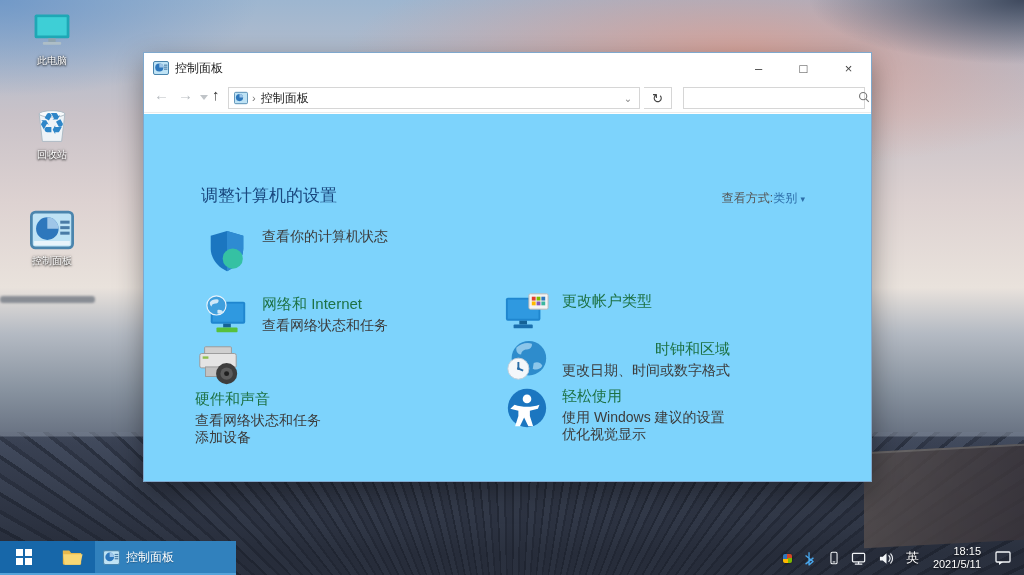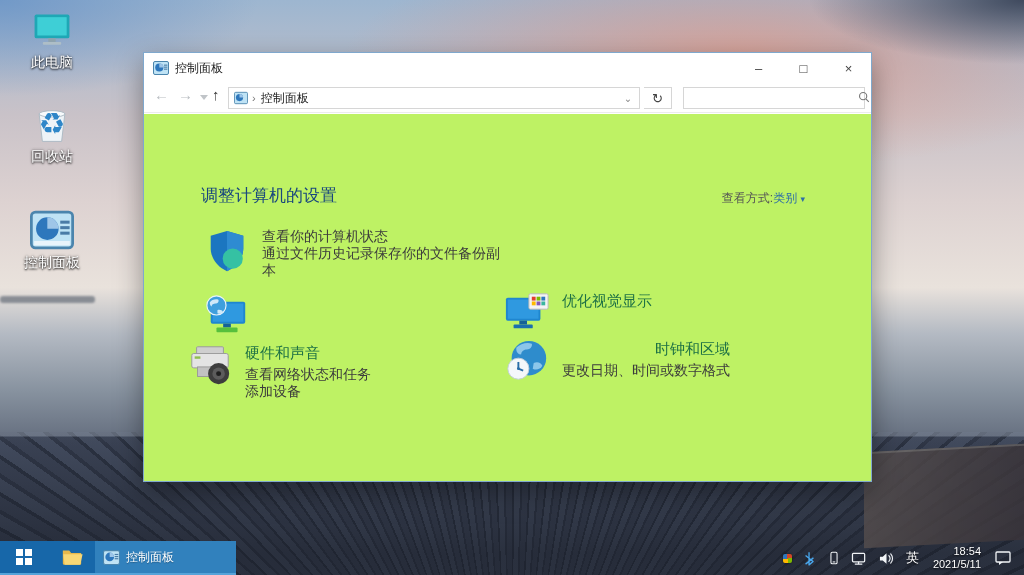--- a/index.html
+++ b/index.html
@@ -17,21 +17,21 @@
     background:
       linear-gradient(180deg, rgba(30,34,44,0) 0%, rgba(22,26,36,.55) 85%),
       linear-gradient(180deg, rgba(150,160,175,.5) 0px, rgba(150,160,175,.5) 4px, rgba(70,78,94,.15) 5px, rgba(70,78,94,0) 14px),
       repeating-conic-gradient(from 176deg at 50% 260%, #3b4355 0deg 1.1deg, #2b3241 1.1deg 1.45deg, #434c5f 1.45deg 2.55deg, #2f3646 2.55deg 2.95deg);}
   .pier-box{position:absolute;right:0;top:448px;width:160px;height:96px;
     background:linear-gradient(100deg,#564f4f 0%,#453f42 55%,#39343a 100%);opacity:.85;
     border-top:2px solid rgba(170,170,160,.35);transform:skewY(-3deg);}
   
   .dicon{position:absolute;width:92px;text-align:center;cursor:pointer;}
   .dicon .dimg{width:44px;height:44px;margin:0 auto;}
-  .dicon .dlabel{margin-top:2px;font-size:14px;color:#fff;text-shadow:0 1px 2px rgba(0,0,0,.9),0 0 3px rgba(0,0,0,.6);}
+  .dicon .dlabel{margin-top:2px;font-size:10px;color:#fff;text-shadow:0 1px 2px rgba(0,0,0,.9),0 0 3px rgba(0,0,0,.6);}
   .recycle-glyph{position:relative;width:44px;height:44px;margin:0 auto;}
   .recycle-glyph .sym{position:absolute;left:0;top:2px;width:100%;font-size:30px;line-height:40px;color:#2e86c8;text-shadow:0 0 2px rgba(255,255,255,.8);}
   
   .win{position:absolute;left:143px;top:52px;width:729px;height:430px;background:#fff;
     border:1px solid #7fa8cd;box-shadow:0 10px 26px rgba(0,0,0,.38);}
   .titlebar{position:absolute;left:0;top:0;right:0;height:30px;background:#fff;display:flex;align-items:center;}
   .titlebar .ticon{width:16px;height:16px;margin:0 6px 0 9px;flex:none;}
   .titlebar .ttext{font-size:12px;color:#222;}
   .caption{position:absolute;right:0;top:0;height:30px;display:flex;}
   .capbtn{width:45px;height:30px;display:flex;align-items:center;justify-content:center;font-size:13px;color:#444;cursor:pointer;}
@@ -45,21 +45,21 @@
   .addr .asep{color:#777;font-size:11px;margin-right:5px;}
   .addr .atext{font-size:12px;color:#222;flex:1;}
   .addr .achev{width:22px;text-align:center;color:#888;font-size:10px;cursor:pointer;}
   .refreshbox{position:absolute;left:500px;top:4px;width:28px;height:22px;border:1px solid #d6d6d6;border-left:none;background:#fff;
     display:flex;align-items:center;justify-content:center;font-size:13px;color:#444;cursor:pointer;}
   .searchbox{position:absolute;left:539px;top:4px;width:182px;height:22px;border:1px solid #d6d6d6;background:#fff;display:flex;align-items:center;}
   .searchbox input{border:none;outline:none;flex:1;height:18px;font-size:12px;padding:0 4px;background:transparent;}
   .searchbox .caret{width:1px;height:13px;background:#333;margin-left:4px;}
   .searchbox .mag{margin:0 7px;flex:none;}
   
-  .content{position:absolute;left:0;top:61px;right:0;bottom:0;background:#bef264;}
+  .content{position:absolute;left:0;top:61px;right:0;bottom:0;background:#7dd3fc;}
   .heading{position:absolute;left:57px;top:70px;font-size:17px;color:#19477e;}
   .viewby{position:absolute;right:66px;top:76px;font-size:12px;color:#555;}
   .viewby .vlink{color:#2d6da8;cursor:pointer;margin-left:0;}
   .viewby .vcaret{color:#2d6da8;font-size:9px;}
   .cat{position:absolute;display:flex;width:305px;cursor:pointer;}
   .cat .cicon{width:46px;height:46px;margin-right:12px;flex:none;}
   .cat .ctitle{display:block;color:#1e7145;font-size:15px;line-height:19px;margin:1px 0 4px;text-decoration:none;}
   .cat .clink{color:#3c3c3c;font-size:14px;line-height:17px;display:flex;align-items:center;}
   .cat .uac{width:13px;height:13px;margin-right:4px;flex:none;}
   
@@ -187,39 +187,42 @@
       <div class="cat" style="left:60px;top:114px;">
         <div class="cicon">
           <svg viewBox="0 0 48 48" width="46" height="46">
               <path d="M24 3l17 5v13c0 11-7.5 20-17 24C14.5 41 7 32 7 21V8z" fill="#1b76c0"></path>
               <path d="M24 3l17 5v13c0 11-7.5 20-17 24z" fill="#2e8bd2"></path>
               <circle cx="30" cy="32" r="10.5" fill="#35c1a3"></circle>
             </svg>
         </div>
         <div class="ctext">
           <div class="clink">查看你的计算机状态</div>
-          <div class="clink">通过文件历史记录保存你的文件备份副本</div>
         </div>
       </div>
 
       <div class="cat" style="left:60px;top:179px;">
         <div class="cicon">
           <svg viewBox="0 0 48 48" width="46" height="46">
               <rect x="7" y="9" width="36" height="23" rx="2" fill="#1f86cf"></rect>
               <rect x="9" y="11" width="32" height="19" fill="#2f99e0"></rect>
               <rect x="20" y="32" width="8" height="4" fill="#156296"></rect>
               <rect x="13" y="36" width="22" height="5" rx="1" fill="#57c03c"></rect>
               <circle cx="13" cy="13" r="10" fill="#3f9fdd" stroke="#e8f3fb" stroke-width="1.2"></circle>
               <path d="M6 10c2-3 6-4 9-3 1 2-1 4-3 4s-4 1-4 3c-1 0-2-2-2-4z" fill="#cfe8f8"></path>
               <path d="M14 18c2-1 5 0 6 2-1 2-4 2-6 1z" fill="#cfe8f8"></path>
             </svg>
         </div>
-      </div>
-
-      <div class="cat" style="left:43px;top:228px;">
+        <div class="ctext">
+          <a class="ctitle">网络和 Internet</a>
+          <div class="clink">查看网络状态和任务</div>
+        </div>
+      </div>
+
+      <div class="cat" style="left:51px;top:228px;flex-direction:column;">
         <div class="cicon">
           <svg viewBox="0 0 48 48" width="46" height="46">
               <rect x="10" y="5" width="28" height="8" rx="1" fill="#cfcfcf" stroke="#9a9a9a"></rect>
               <rect x="5" y="12" width="38" height="15" rx="2" fill="#e4e4e4" stroke="#9a9a9a"></rect>
               <rect x="8" y="15" width="6" height="2.5" fill="#8fbf4d"></rect>
               <rect x="11" y="26" width="21" height="10" fill="#c2c2c2" stroke="#9a9a9a"></rect>
               <circle cx="33" cy="33" r="11" fill="#3d3d3d"></circle>
               <circle cx="33" cy="33" r="6.5" fill="#5c5c5c"></circle>
               <circle cx="33" cy="33" r="2.6" fill="#1f1f1f"></circle>
             </svg>
@@ -243,21 +246,21 @@
               <rect x="26" y="4" width="20" height="16" rx="1.5" fill="#f4f4f4" stroke="#b9b9b9"></rect>
               <rect x="29" y="7" width="4" height="4" fill="#e23e2b"></rect>
               <rect x="34" y="7" width="4" height="4" fill="#7fba00"></rect>
               <rect x="39" y="7" width="4" height="4" fill="#2e77bc"></rect>
               <rect x="29" y="12" width="4" height="4" fill="#ffb900"></rect>
               <rect x="34" y="12" width="4" height="4" fill="#8657b8"></rect>
               <rect x="39" y="12" width="4" height="4" fill="#3cb5a0"></rect>
             </svg>
         </div>
         <div class="ctext">
-          <a class="ctitle">优化视觉显示</a>
+          <a class="ctitle">更改帐户类型</a>
         </div>
       </div>
 
       <div class="cat" style="left:360px;top:224px;text-align:right;">
         <div class="cicon">
           <svg viewBox="0 0 48 48" width="46" height="46">
               <circle cx="26" cy="21" r="18" fill="#2e8ccc"></circle>
               <path d="M13 10c4-4 11-6 16-4 1 3-2 6-5 6s-6 2-6 5c-3 1-6-3-5-7z" fill="#8cc6ea"></path>
               <path d="M31 26c4-2 8 0 9 3-2 4-7 5-10 3z" fill="#8cc6ea"></path>
               <circle cx="15" cy="32" r="11" fill="#f4f7fa" stroke="#c2cfd9"></circle>
@@ -265,20 +268,34 @@
               <line x1="15" y1="32" x2="20" y2="34" stroke="#2a6da8" stroke-width="2"></line>
               <circle cx="15" cy="32" r="1.5" fill="#2a6da8"></circle>
             </svg>
         </div>
         <div class="ctext">
           <a class="ctitle">时钟和区域</a>
           <div class="clink">更改日期、时间或数字格式</div>
         </div>
       </div>
 
+      <div class="cat" style="left:360px;top:271px;">
+        <div class="cicon">
+          <svg viewBox="0 0 48 48" width="46" height="46">
+              <circle cx="24" cy="24" r="20" fill="#1b76c0"></circle>
+              <circle cx="24" cy="14.5" r="4.5" fill="#fff"></circle>
+              <path d="M11 20.5c8.5 3 17.5 3 26 0l-1.6 4.4-8.4 2v5.5l3.4 10.6h-5l-4.4-9-4.4 9h-5l3.4-10.6v-5.5l-8.4-2z" fill="#fff"></path>
+            </svg>
+        </div>
+        <div class="ctext">
+          <a class="ctitle">轻松使用</a>
+          <div class="clink">使用 Windows 建议的设置</div>
+          <div class="clink">优化视觉显示</div>
+        </div>
+      </div>
 
     </div>
   </div>
 
   <div class="taskbar">
     <div class="tb-left">
       <div class="startbtn">
         <div class="winlogo">
             <span></span>
             <span></span>
@@ -328,21 +345,21 @@
           </svg>
       </div>
       <div class="trayitem">
         <svg viewBox="0 0 18 16" width="17" height="15">
             <path d="M2 6v4h3l4 3.5v-11L5 6z" fill="#f2f5f8"></path>
             <path d="M11.5 5a4.5 4.5 0 0 1 0 6M13.5 3a7.5 7.5 0 0 1 0 10" fill="none" stroke="#f2f5f8" stroke-width="1.2" stroke-linecap="round"></path>
           </svg>
       </div>
       <div class="trayitem ime">英</div>
       <div class="clockblk">
-        <div>18:54</div>
+        <div>18:15</div>
         <div>2021/5/11</div>
       </div>
       <div class="trayitem" style="padding-right:12px;">
         <svg viewBox="0 0 18 16" width="18" height="16">
             <rect x="2" y="2" width="14" height="10" rx="1" fill="none" stroke="#f2f5f8" stroke-width="1.3"></rect>
             <path d="M5 12v3l4-3z" fill="#f2f5f8"></path>
           </svg>
       </div>
     </div>
   </div>

